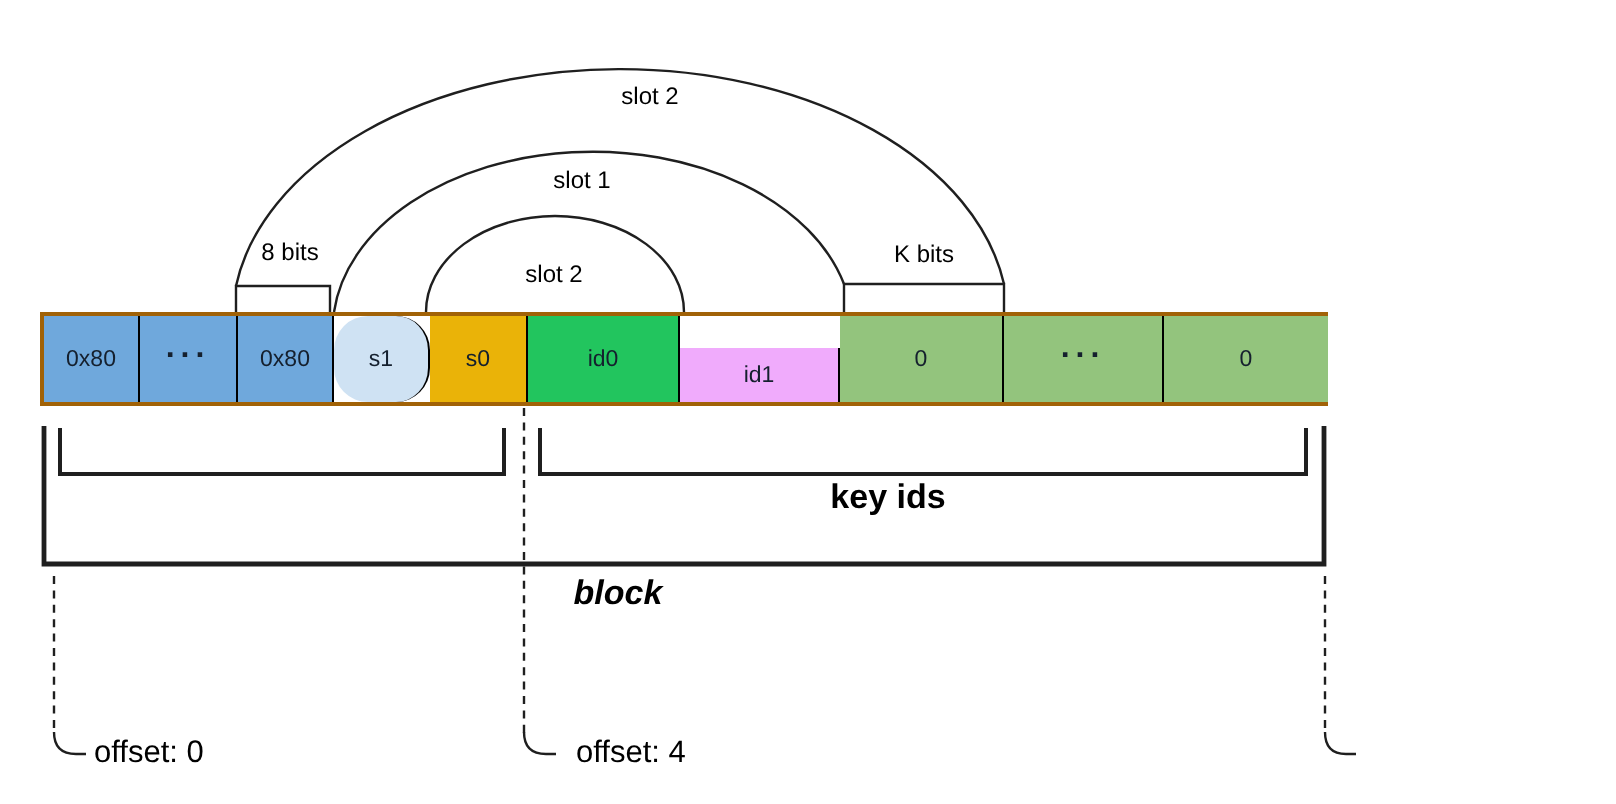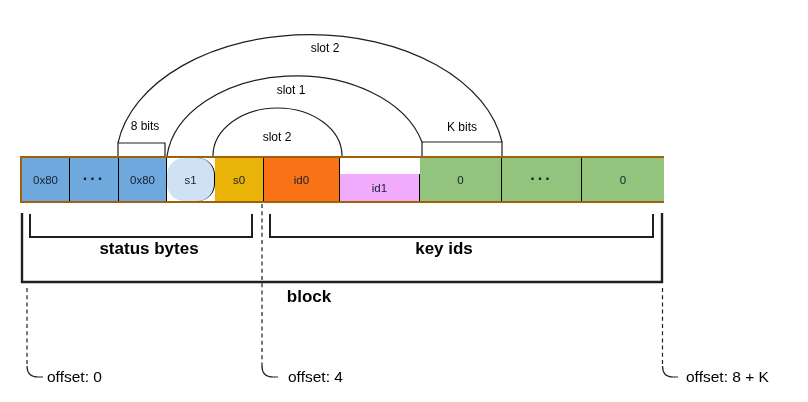--- a/index.html
+++ b/index.html
@@ -68,21 +68,21 @@
       </div>
     <div class="cell c2" style="background: rgb(111, 168, 220);">
         <span>0x80</span>
       </div>
     <div class="cell c3" style="background: rgb(207, 226, 243); border-radius: 17px;">
         <span>s1</span>
       </div>
     <div class="cell c4" style="background: #eab308;">
         <span>s0</span>
       </div>
-    <div class="cell c5" style="background: #f97316;">
+    <div class="cell c5" style="background: #22c55e;">
         <span>id0</span>
       </div>
     <div class="cell c6" style="background: #f0abfc; margin-top: 16px;">
         <span>id1</span>
       </div>
     <div class="cell c7" style="background: rgb(147, 196, 125);">
         <span>0</span>
       </div>
     <div class="cell c8 dots" style="background: rgb(147, 196, 125);">
         <span>...</span>
@@ -90,20 +90,18 @@
     <div class="cell c9" style="background: rgb(147, 196, 125);">
         <span>0</span>
       </div>
   </div>
 
   <div class="lbl" style="left:325px;top:48px;">slot 2</div>
   <div class="lbl" style="left:291px;top:90px;">slot 1</div>
   <div class="lbl" style="left:277px;top:137px;">slot 2</div>
   <div class="lbl" style="left:145px;top:126px;">8 bits</div>
   <div class="lbl" style="left:462px;top:127px;">K bits</div>
-  <div class="lbl bold" style="left:149px;top:249px;">status bytes</div>
   <div class="lbl bold" style="left:444px;top:249px;">key ids</div>
-  <div class="lbl bold" style="left:309px;top:297px;">block</div>
+  <div class="lbl bold" style="left:309px;top:297px;font-style:italic;">block</div>
   <div class="lbl left-anchor" style="left:47px;top:377px;">offset: 0</div>
   <div class="lbl left-anchor" style="left:288px;top:377px;">offset: 4</div>
-  <div class="lbl left-anchor" style="left:686px;top:377px;">offset: 8 + K</div>
 
 </div>
 
 </body></html>

